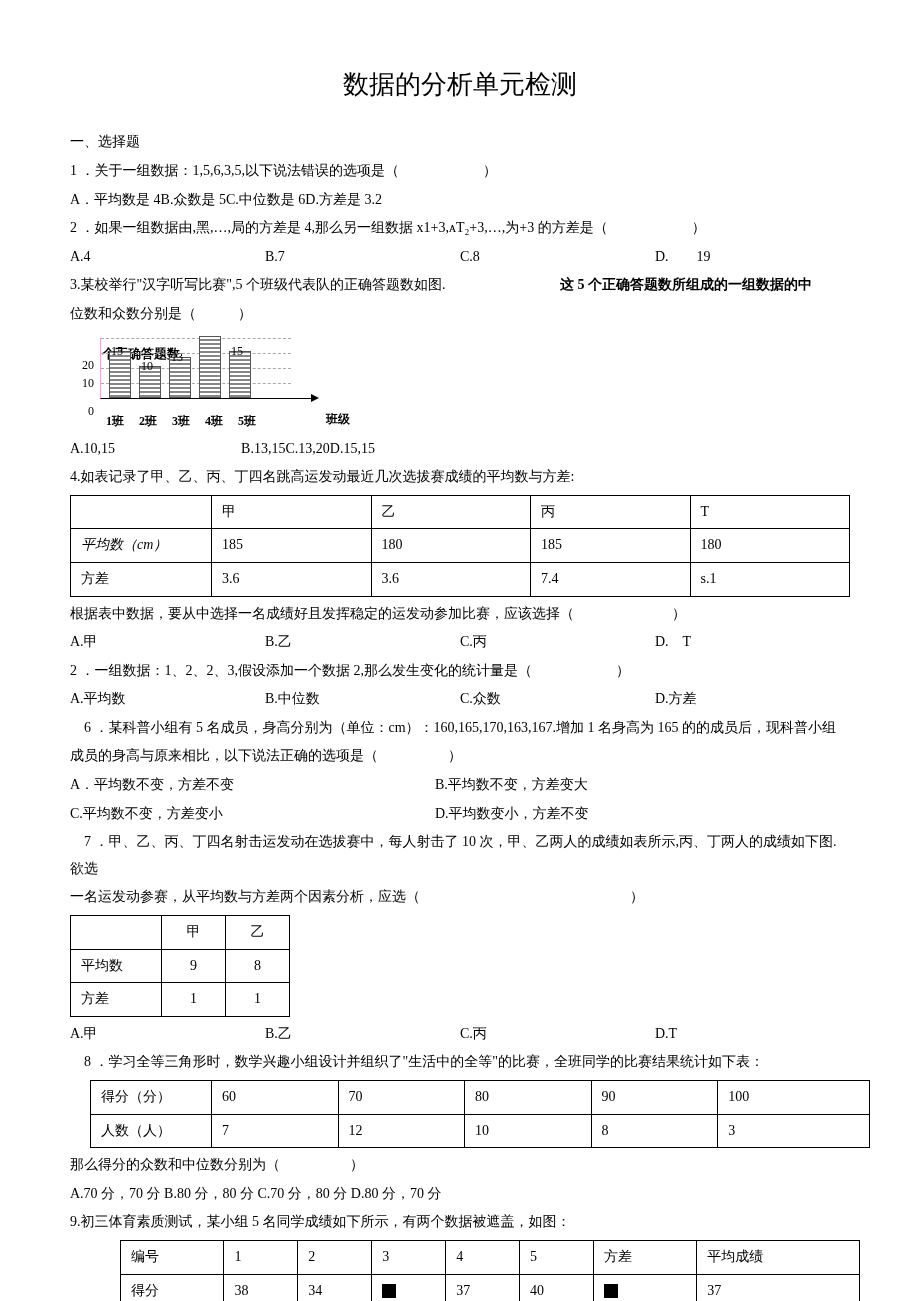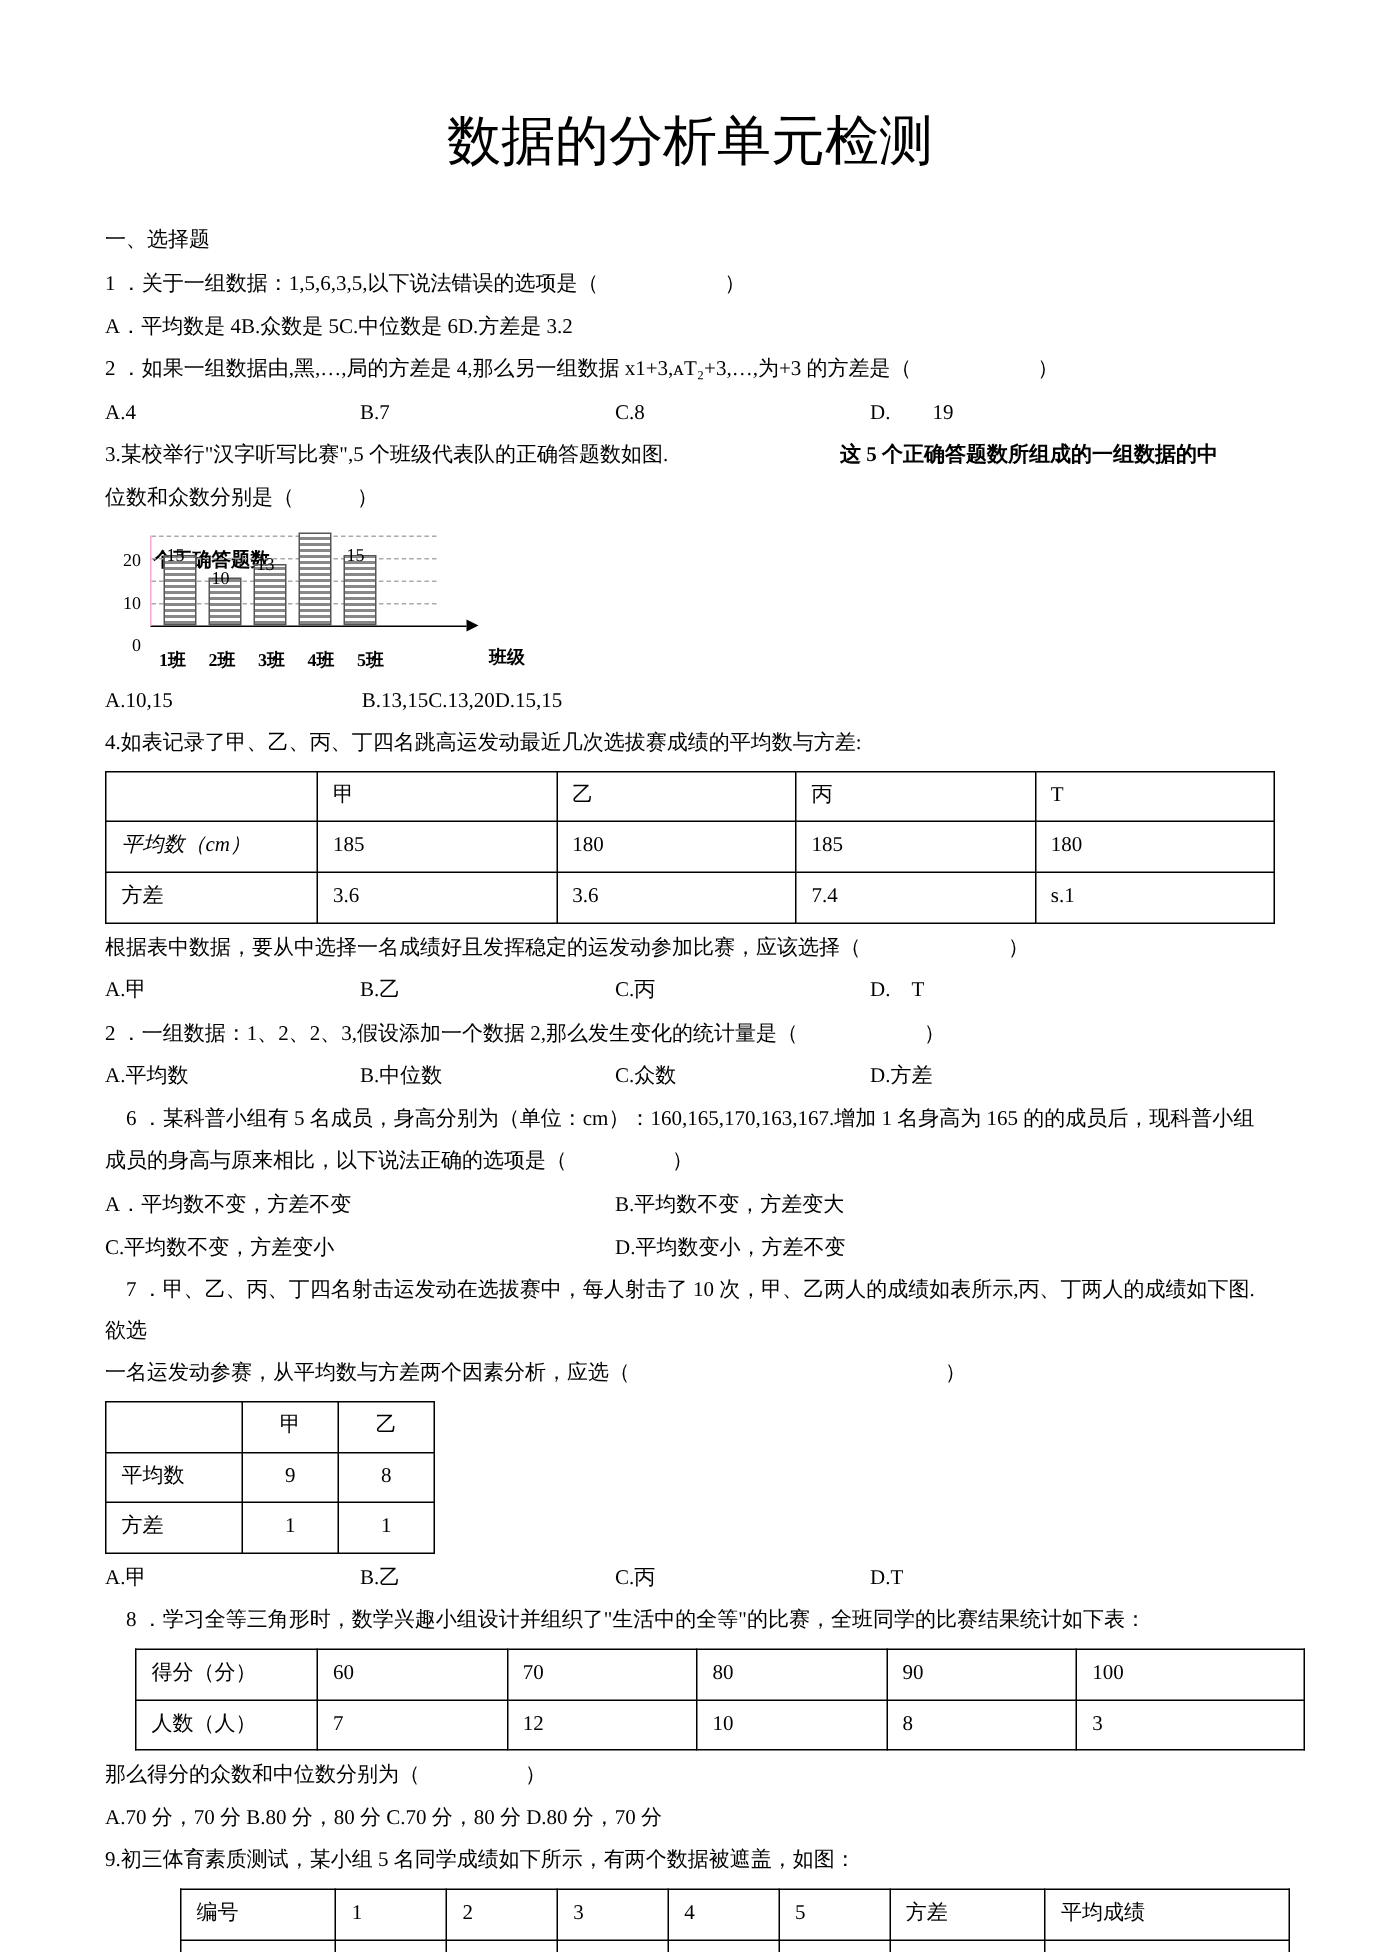--- a/index.html
+++ b/index.html
@@ -7,26 +7,26 @@
       font-size: 14px;
       line-height: 1.9;
       color: #000;
       margin: 0;
       padding: 60px 70px;
       width: 920px;
       box-sizing: border-box;
     }
     .title {
       text-align: center;
-      font-size: 36px;
+      font-size: 26px;
       font-family: "SimSun", serif;
       margin-bottom: 20px;
     }
     .line { margin: 2px 0; }
-    .opts { display: flex; }
+    .opts { display: flex; gap: 25px; }
     .opt-a { width: 170px; }
     .opt-b { width: 170px; }
     .opt-c { width: 170px; }
     .opt-d { width: 170px; }
     table.data {
       border-collapse: collapse;
       margin: 4px 0;
     }
     table.data td, table.data th {
       border: 1px solid #000;
@@ -105,21 +105,21 @@
 </div>
 
 <div class="line q3line">
   <span class="q3a">3.某校举行"汉字听写比赛",5 个班级代表队的正确答题数如图.</span>
   <span class="q3b">这 5 个正确答题数所组成的一组数据的中</span>
 </div>
 <div class="line">位数和众数分别是（　　　）</div>
 
 <div class="chart">
   <div class="chart-title">个正确答题数</div>
-  <div class="ytick" style="left:0;top:9px">20</div>
+  <div class="ytick" style="left:0;top:20px">20</div>
   <div class="ytick" style="left:0;top:38px">10</div>
   <div class="ytick" style="left:0;top:66px">0</div>
   <div class="grid">
     <div class="gline" style="top:0"></div>
     <div class="gline" style="top:15px"></div>
     <div class="gline" style="top:30px"></div>
     <div class="gline" style="top:45px"></div>
     <div class="arrow-r"></div>
     <div class="bar" style="left:8px;height:45px"></div>
     <div class="blabel" style="left:10px;top:2px">15</div>

